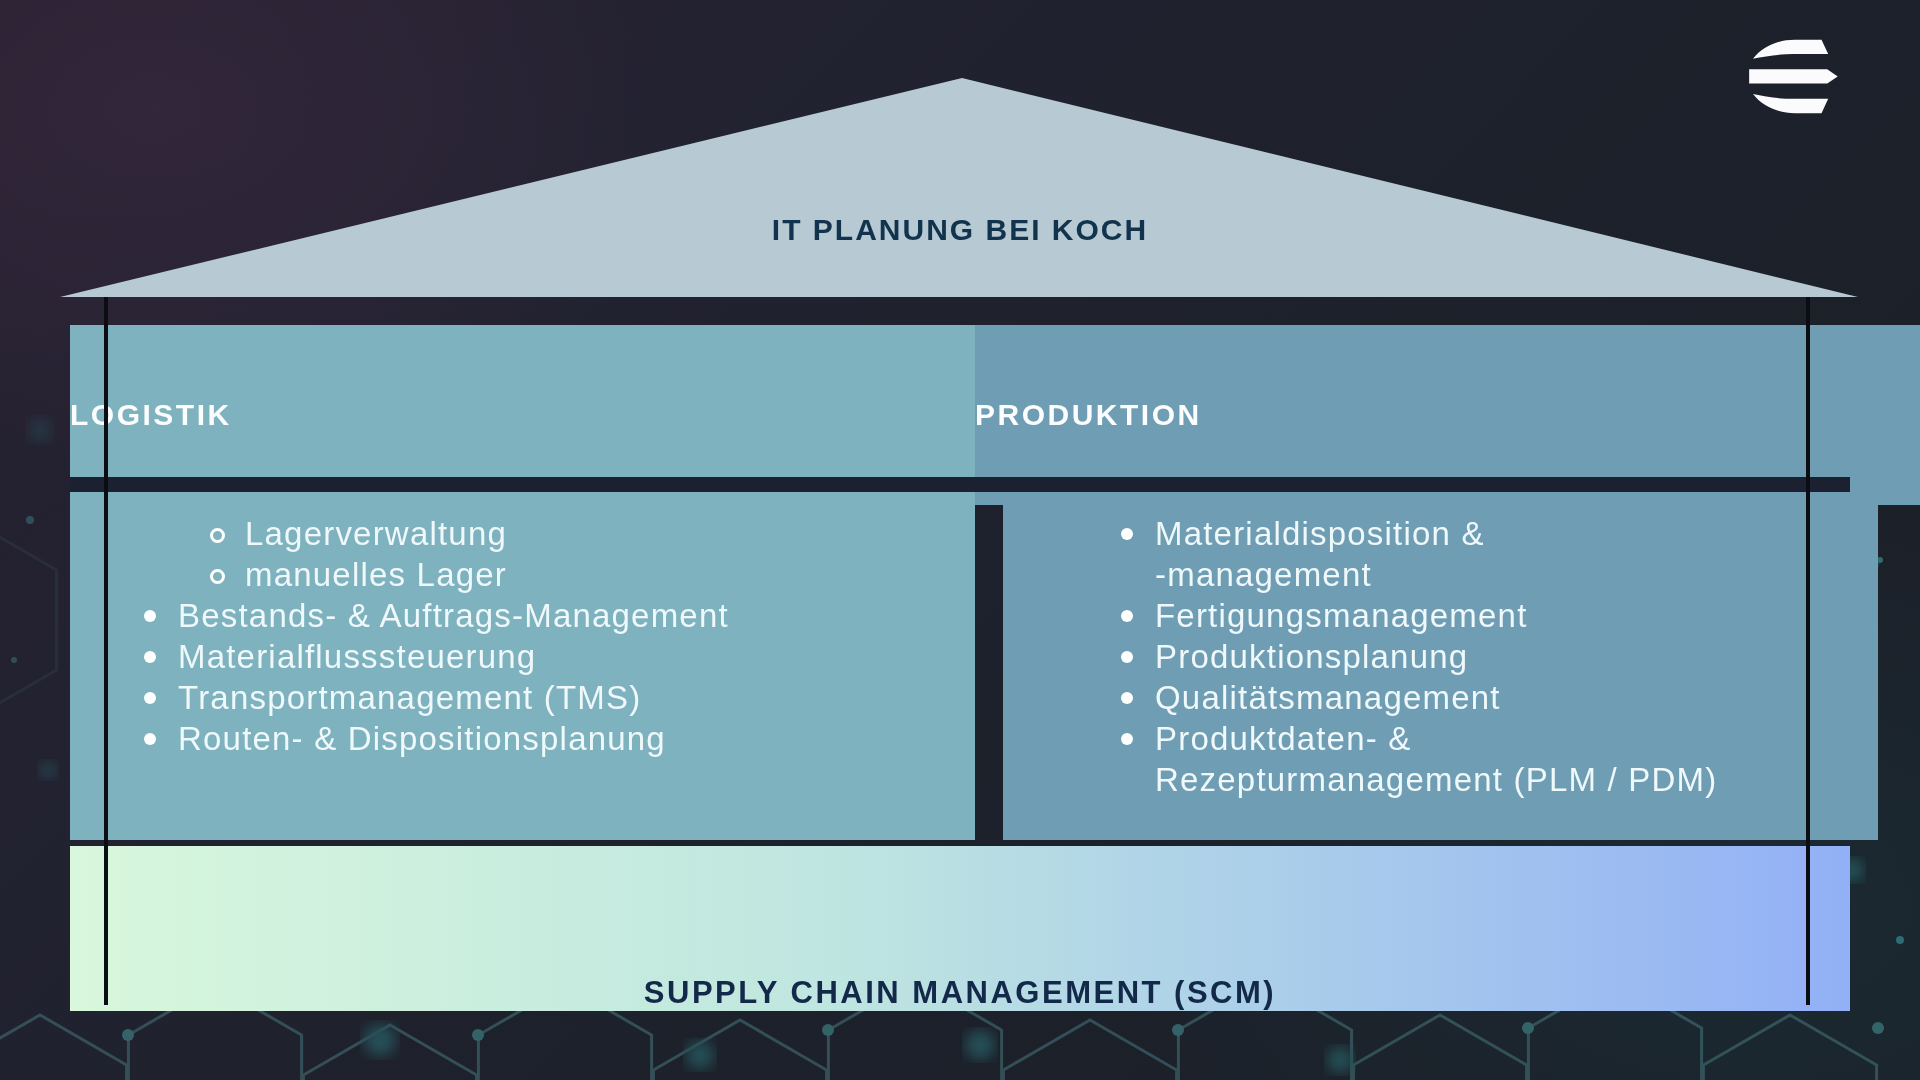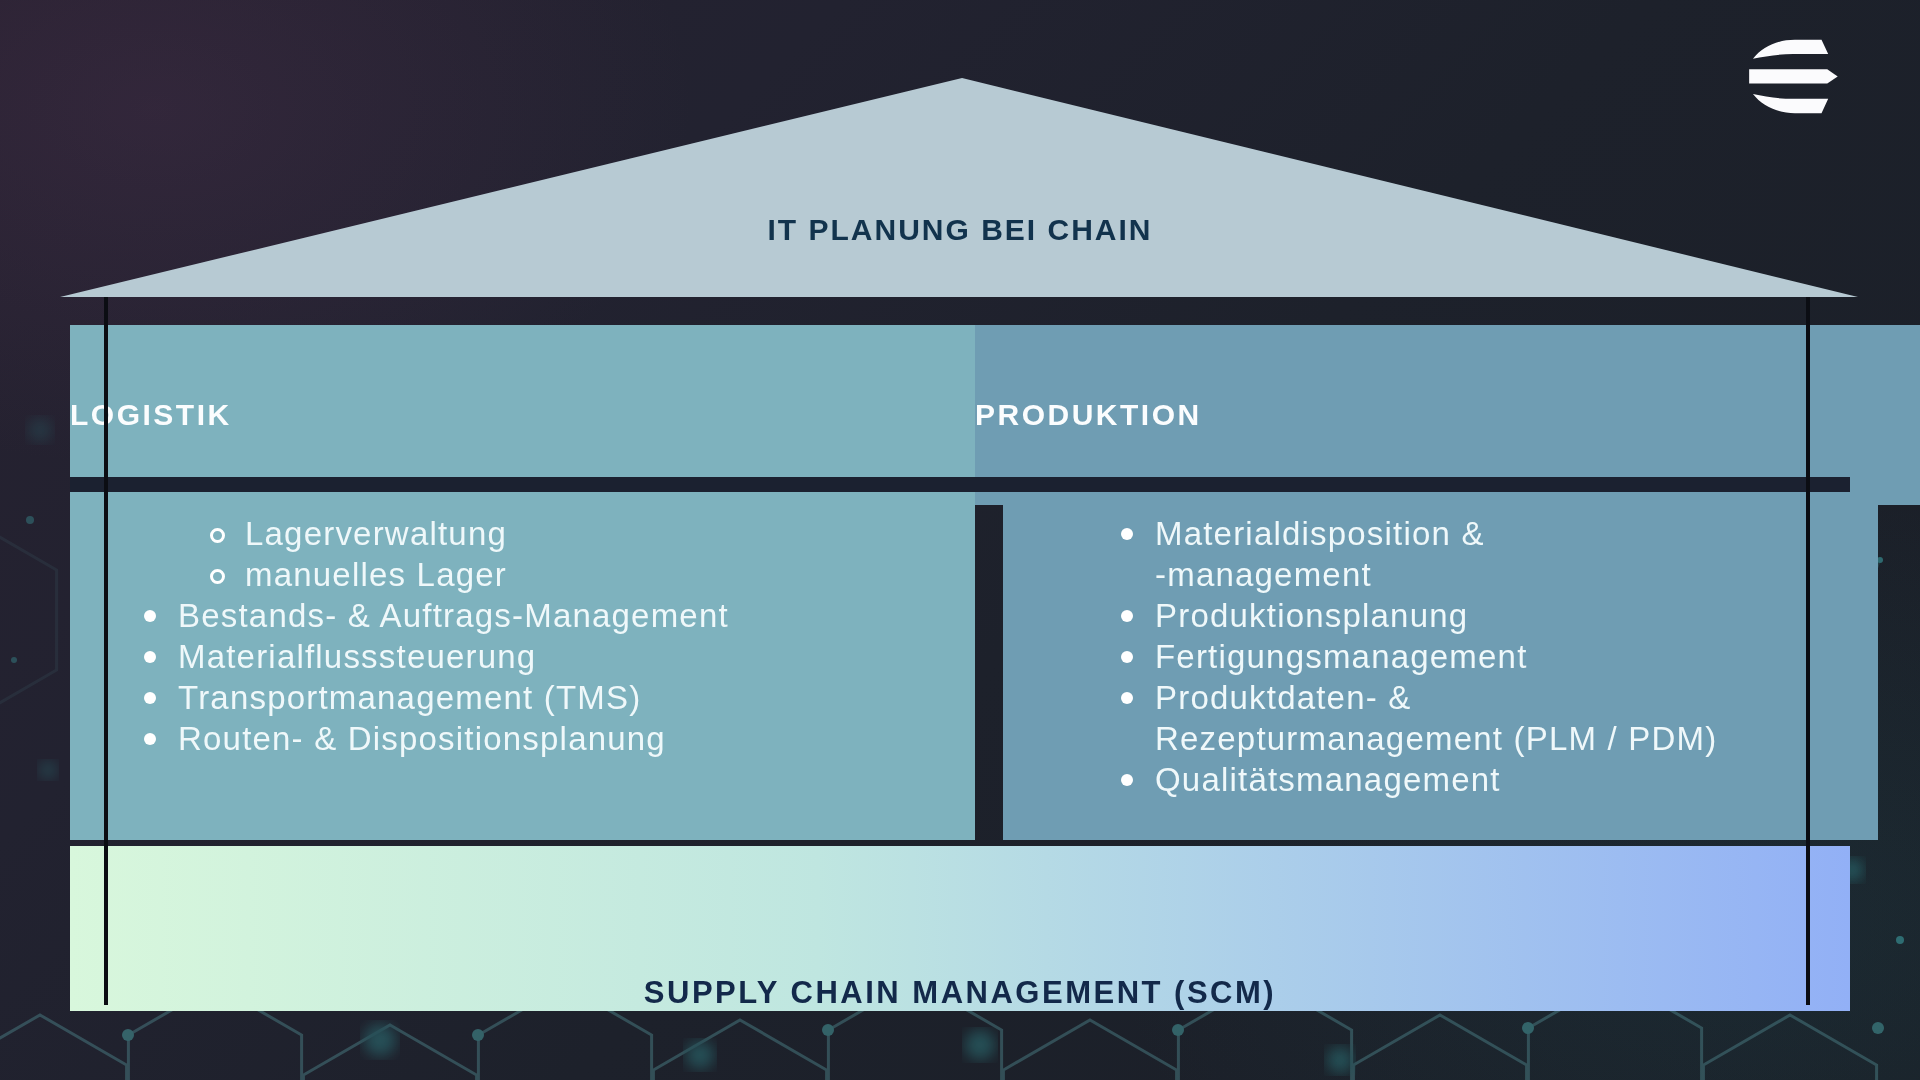--- a/index.html
+++ b/index.html
@@ -126,21 +126,21 @@
     <svg viewBox="0 0 110 84" width="112" height="80" xmlns="http://www.w3.org/2000/svg">
       <g fill="#fbfbfd">
         <path d="M14 24 C24 11 40 4 58 4 L86 4 L93 19 L56 19 C42 19 27 21 14 24 Z"></path>
         <path d="M10 35 L92 35 L103 42.5 L92 50 L10 50 Z"></path>
         <path d="M14 61 C24 74 40 81 58 81 L86 81 L93 66 L56 66 C42 66 27 64 14 61 Z"></path>
       </g>
     </svg>
   </div>
 
   <div class="roof"></div>
-  <div class="diagram-title">IT PLANUNG BEI CHAIN</div>
+  <div class="diagram-title">IT PLANUNG BEI KOCH</div>
 
   <div class="hdr hdr-left">
     <span>LOGISTIK</span>
   </div>
   <div class="hdr hdr-right">
     <span>PRODUKTION</span>
   </div>
 
   <div class="band"></div>
 
@@ -172,35 +172,35 @@
   </div>
 
   <div class="content content-right">
     <div class="li">
       <span class="dot"></span>
       <span class="txt">Materialdisposition &amp;
 -management</span>
     </div>
     <div class="li">
       <span class="dot"></span>
+      <span class="txt">Fertigungsmanagement</span>
+    </div>
+    <div class="li">
+      <span class="dot"></span>
       <span class="txt">Produktionsplanung</span>
     </div>
     <div class="li">
       <span class="dot"></span>
-      <span class="txt">Fertigungsmanagement</span>
+      <span class="txt">Qualitätsmanagement</span>
     </div>
     <div class="li">
       <span class="dot"></span>
       <span class="txt">Produktdaten- &amp;
 Rezepturmanagement (PLM / PDM)</span>
     </div>
-    <div class="li">
-      <span class="dot"></span>
-      <span class="txt">Qualitätsmanagement</span>
-    </div>
   </div>
 
   <div class="scm">
     <span>SUPPLY CHAIN MANAGEMENT (SCM)</span>
   </div>
 
   <div class="pillar pillar-left"></div>
   <div class="pillar pillar-right"></div>
 
 </div>

